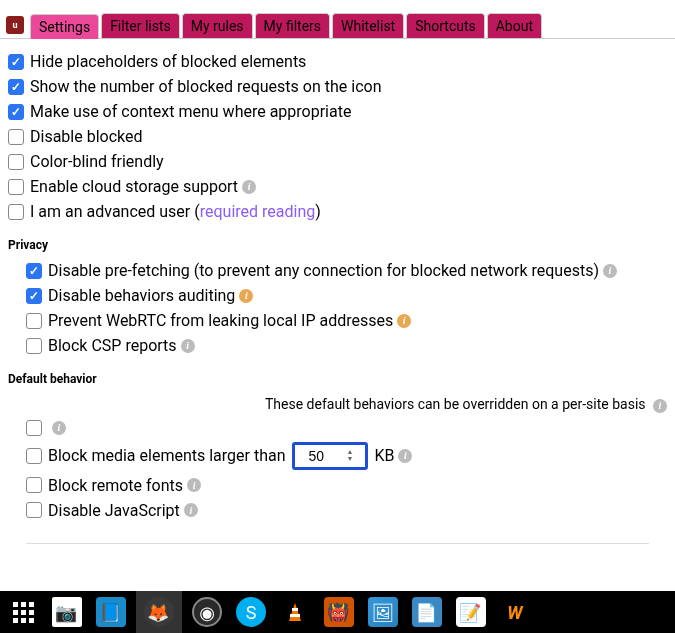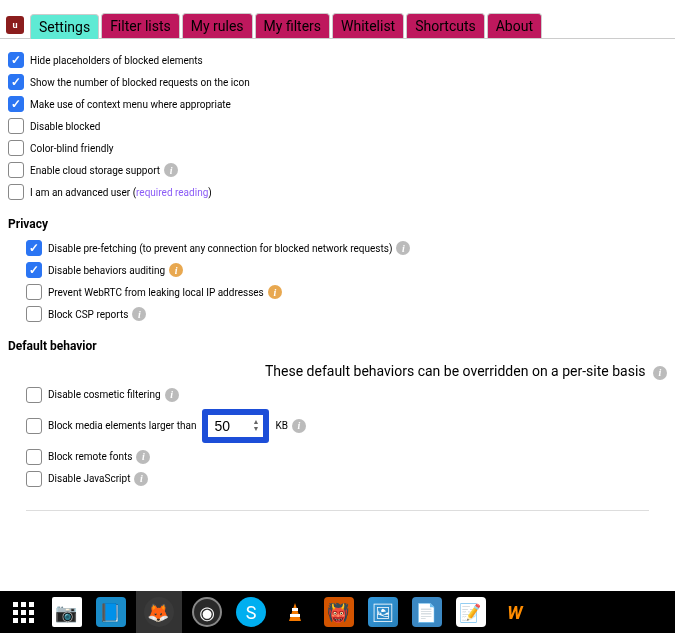--- a/index.html
+++ b/index.html
@@ -38,21 +38,21 @@
       padding: 4px 8px;
       border: 1px solid #ccc;
       border-bottom: none;
       background: #be185d;
       margin-right: 2px;
       border-radius: 4px 4px 0 0;
       cursor: pointer;
       font-size: 14px;
     }
     .tab.active {
-      background: #5eead4;
+      background: #ec4899;
       position: relative;
       top: 1px;
       margin-top: 13px;
     }
     .content {
       padding: 10px 8px;
     }
     .option-row {
       display: flex;
       align-items: center;
@@ -80,21 +80,21 @@
       border-color: #2b75f3;
     }
     .checkbox.checked::after {
       content: "✓";
       color: #fff;
       font-size: 12px;
       font-weight: bold;
       line-height: 1;
     }
     .label-text {
-      font-size: 10px;
+      font-size: 16px;
     }
     .link {
       color: #8b5cf6;
       text-decoration: none;
     }
     .info-icon {
       display: inline-flex;
       width: 14px;
       height: 14px;
       border-radius: 50%;
@@ -118,23 +118,23 @@
     }
     .subtext {
       margin-left: 18px;
       padding: 4px 0;
       font-size: 14px;
       text-align: right;
     }
     .num-input-wrap {
       display: inline-flex;
       align-items: center;
-      border: 6px solid #1d4ed8;
+      border: 3px solid #1d4ed8;
       border-radius: 3px;
-      padding: 2px 4px;
+      padding: 2px 12px;
       margin: 0 6px;
     }
     .num-input {
       border: none;
       width: 40px;
       font-size: 14px;
       outline: none;
     }
     .spinner {
       display: flex;
@@ -270,21 +270,20 @@
 
   <h2 class="section">Default behavior</h2>
 
   <div class="subtext">
     <span>These default behaviors can be overridden on a per-site basis</span>
     <span class="info-icon">i</span>
   </div>
 
   <div class="option-row indent">
     <span class="checkbox"></span>
-    <span class="label-text">Disable cosmetic filtering</span>
     <span class="info-icon">i</span>
   </div>
   <div class="option-row indent">
     <span class="checkbox"></span>
     <span class="label-text">Block media elements larger than</span>
     <span class="num-input-wrap">
       <input class="num-input" value="50" style="">
       <span class="spinner">
           <span>▲</span>
           <span>▼</span>

